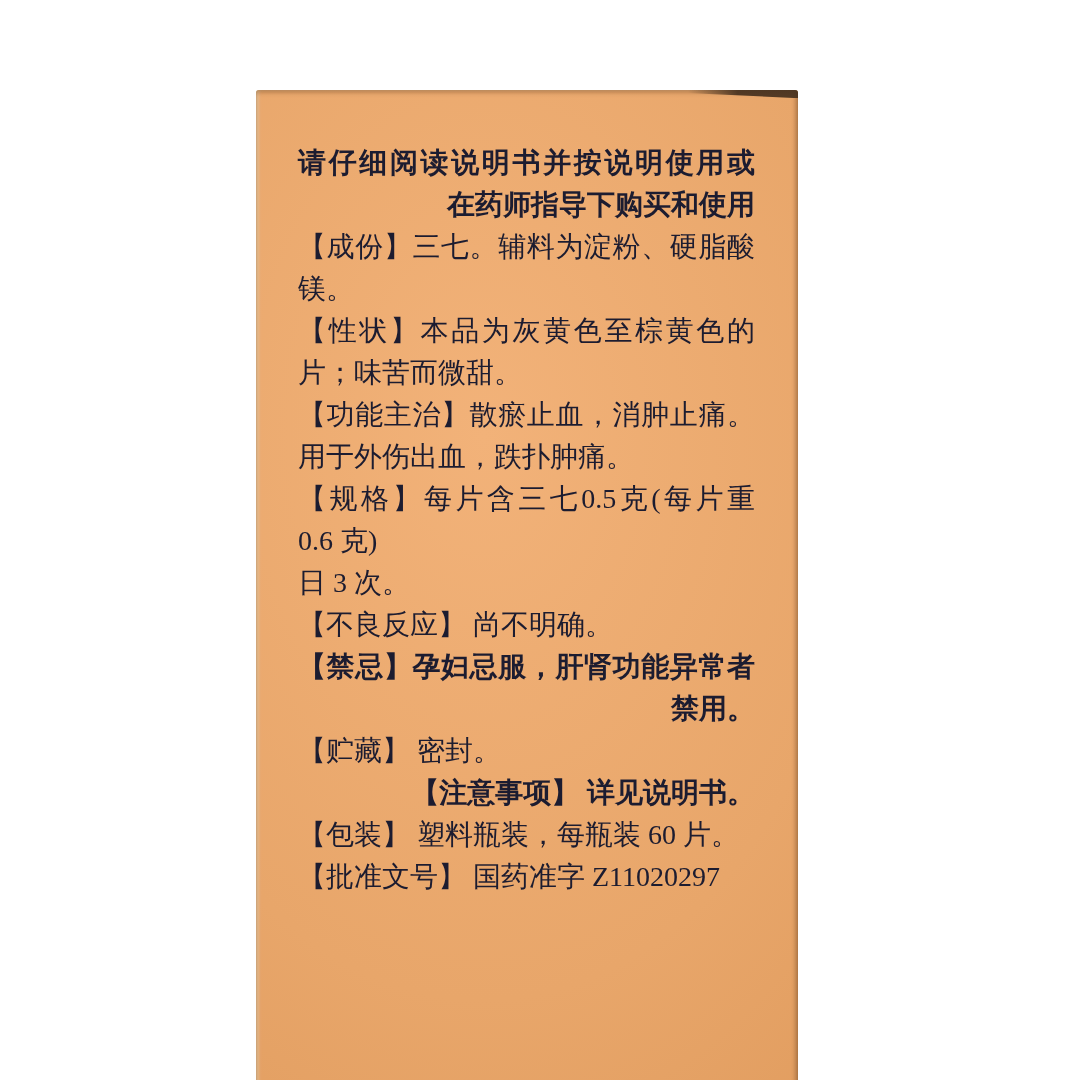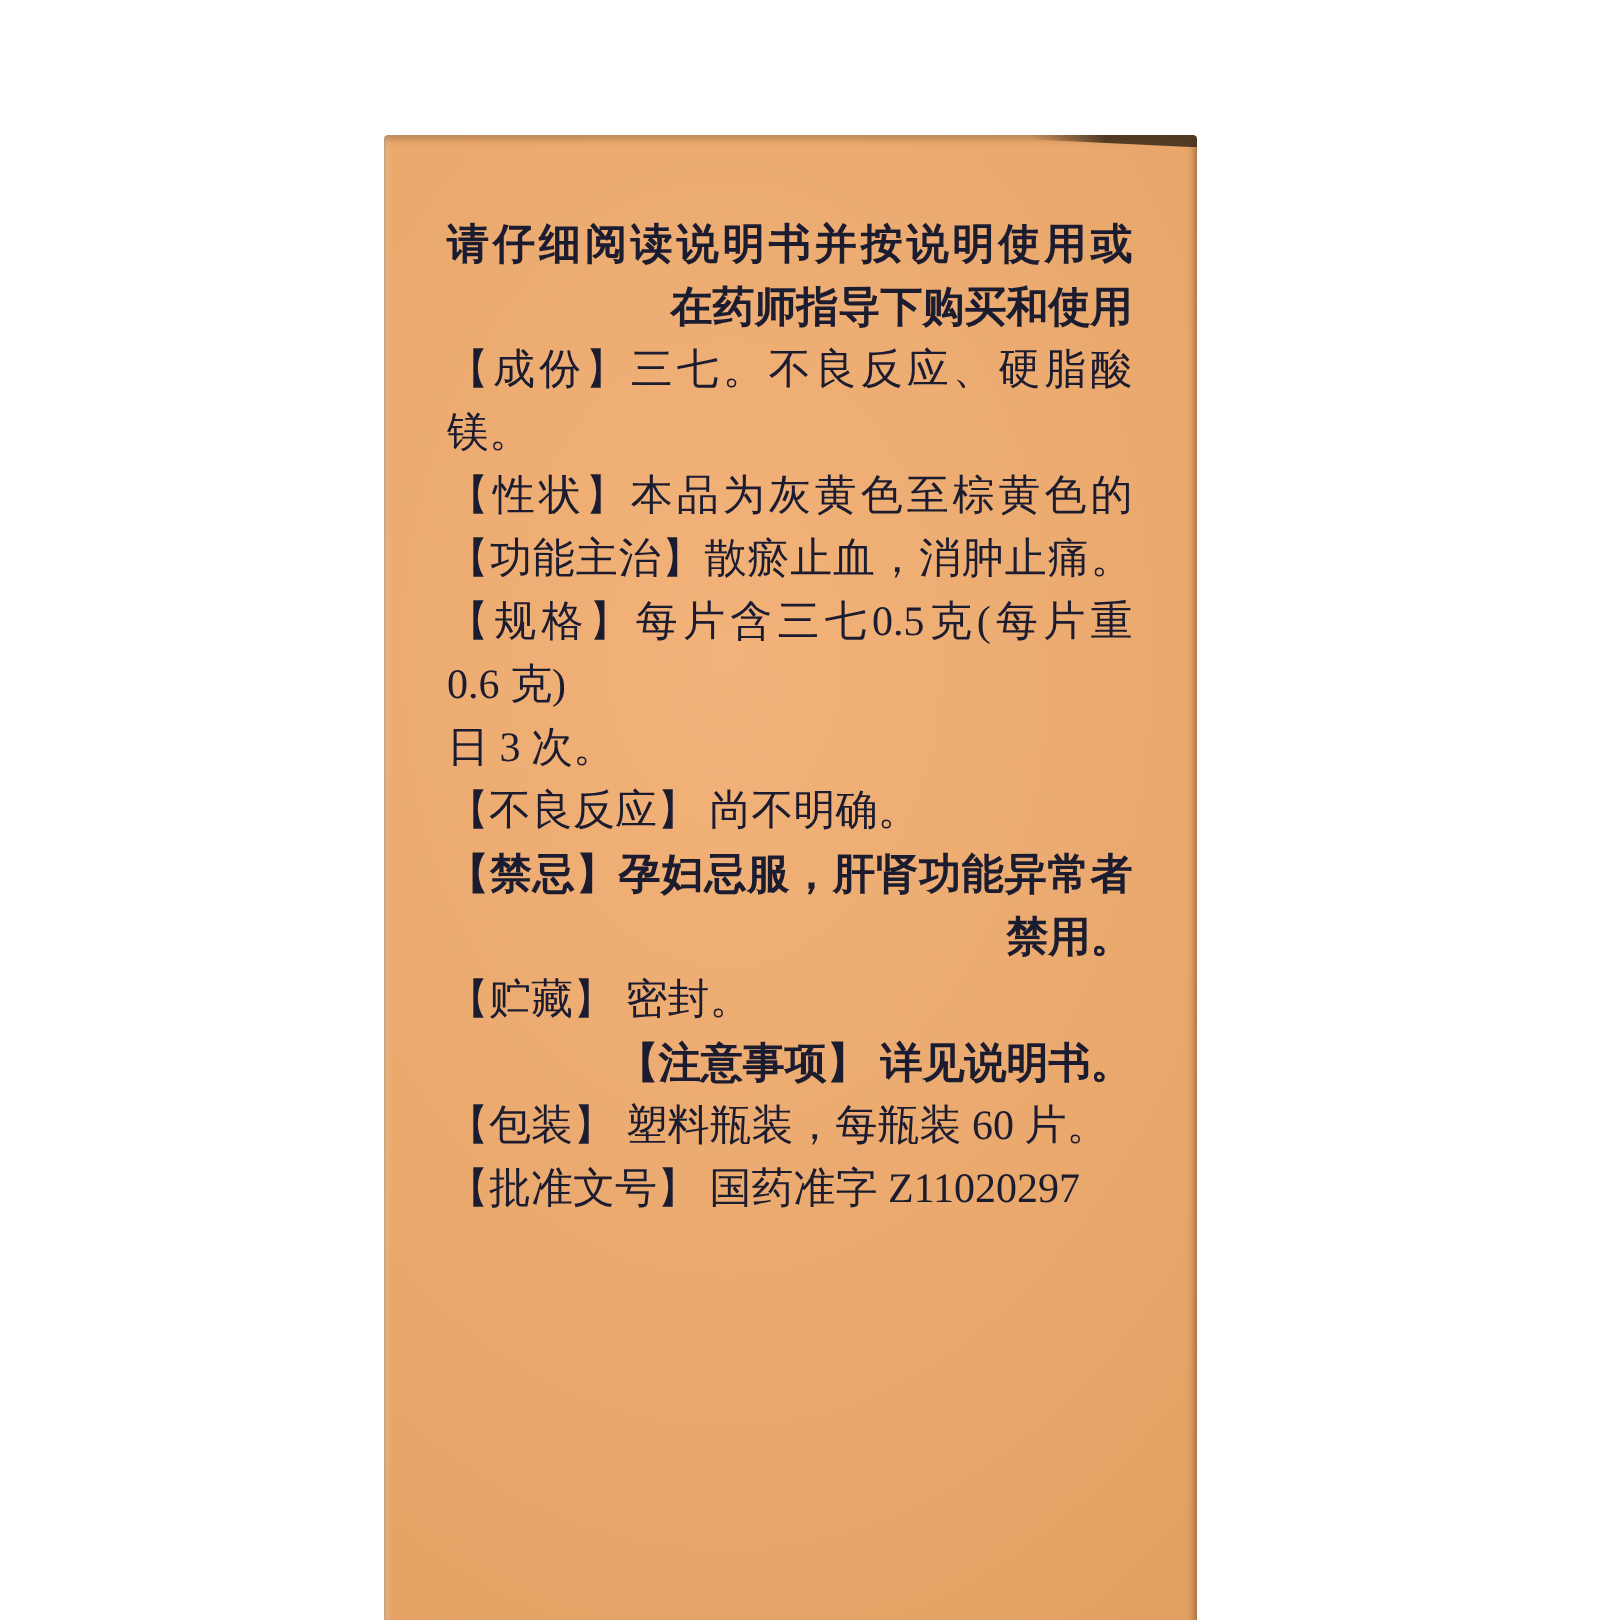--- a/index.html
+++ b/index.html
@@ -54,28 +54,30 @@
 
 <div class="scene">
   <div class="box">
     <div class="top-edge"></div>
     <div class="text-panel" id="text-panel">
         <div>
           <div class="line hei fill">请仔细阅读说明书并按说明使用或</div>
           <div class="line hei">在药师指导下购买和使用</div>
         </div>
         <div>
-          <div class="line song fill">【成份】三七。不良反应、硬脂酸</div>
+          <div class="line song fill">【成份】三七。辅料为淀粉、硬脂酸</div>
           <div class="line song">镁。</div>
         </div>
         <div>
           <div class="line song fill">【性状】本品为灰黄色至棕黄色的</div>
+          <div class="line song">片；味苦而微甜。</div>
         </div>
         <div>
           <div class="line song fill">【功能主治】散瘀止血，消肿止痛。</div>
+          <div class="line song">用于外伤出血，跌扑肿痛。</div>
         </div>
         <div>
           <div class="line song fill">【规格】每片含三七0.5克(每片重</div>
           <div class="line song">0.6 克)</div>
         </div>
         <div>
           <div class="line song">日 3 次。</div>
         </div>
         <div>
           <div class="line song">【不良反应】 尚不明确。</div>

